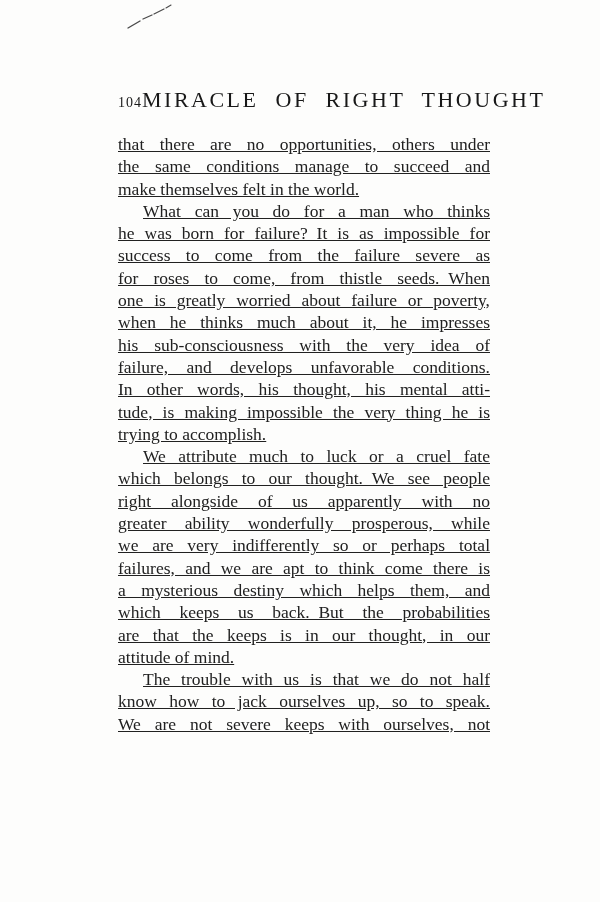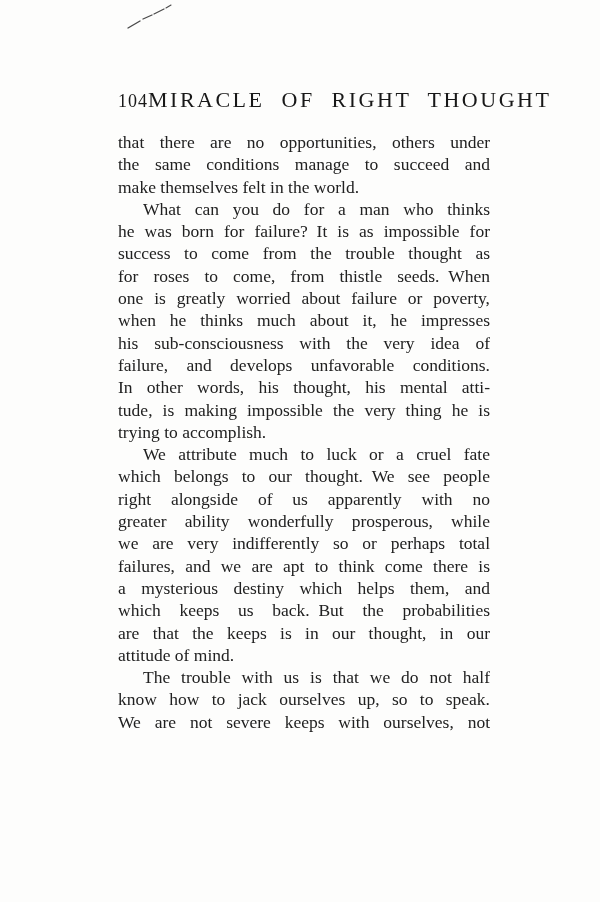--- a/index.html
+++ b/index.html
@@ -27,35 +27,35 @@
   }
   .running-head {
     display: flex;
     justify-content: space-between;
     align-items: baseline;
     line-height: 24px;
     margin-bottom: 18px;
     color: #181818;
   }
   .folio {
-    font-size: 18px;
+    font-size: 14px;
     letter-spacing: 1px;
   }
   .head-title {
     font-size: 22px;
     letter-spacing: 2.5px;
     word-spacing: 9px;
     white-space: nowrap;
   }
   .body-text {
     font-size: 17.5px;
     line-height: 22.3px;
     color: #212121;
   }
-  .para { margin: 0; }
+  .para { margin: 0; text-decoration: underline; }
   .line { height: 22.3px; overflow: hidden; }
   .line.jl {
     text-align: justify;
     text-align-last: justify;
   }
   .line.ll { text-align: left; }
   .para.indent .line:first-child { text-indent: 25px; }
 </style>
 </head>
 <body>
@@ -78,21 +78,21 @@
 
     <div class="body-text" id="body-text">
         <div class="para">
           <div class="line jl">that there are no opportunities, others under</div>
           <div class="line jl">the same conditions manage to succeed and</div>
           <div class="line ll">make themselves felt in the world.</div>
         </div>
         <div class="para indent">
           <div class="line jl">What can you do for a man who thinks</div>
           <div class="line jl">he was born for failure? It is as impossible for</div>
-          <div class="line jl">success to come from the trouble thought as</div>
+          <div class="line jl">success to come from the failure severe as</div>
           <div class="line jl">for roses to come, from thistle seeds. When</div>
           <div class="line jl">one is greatly worried about failure or poverty,</div>
           <div class="line jl">when he thinks much about it, he impresses</div>
           <div class="line jl">his sub-consciousness with the very idea of</div>
           <div class="line jl">failure, and develops unfavorable conditions.</div>
           <div class="line jl">In other words, his thought, his mental atti-</div>
           <div class="line jl">tude, is making impossible the very thing he is</div>
           <div class="line ll">trying to accomplish.</div>
         </div>
         <div class="para indent">

